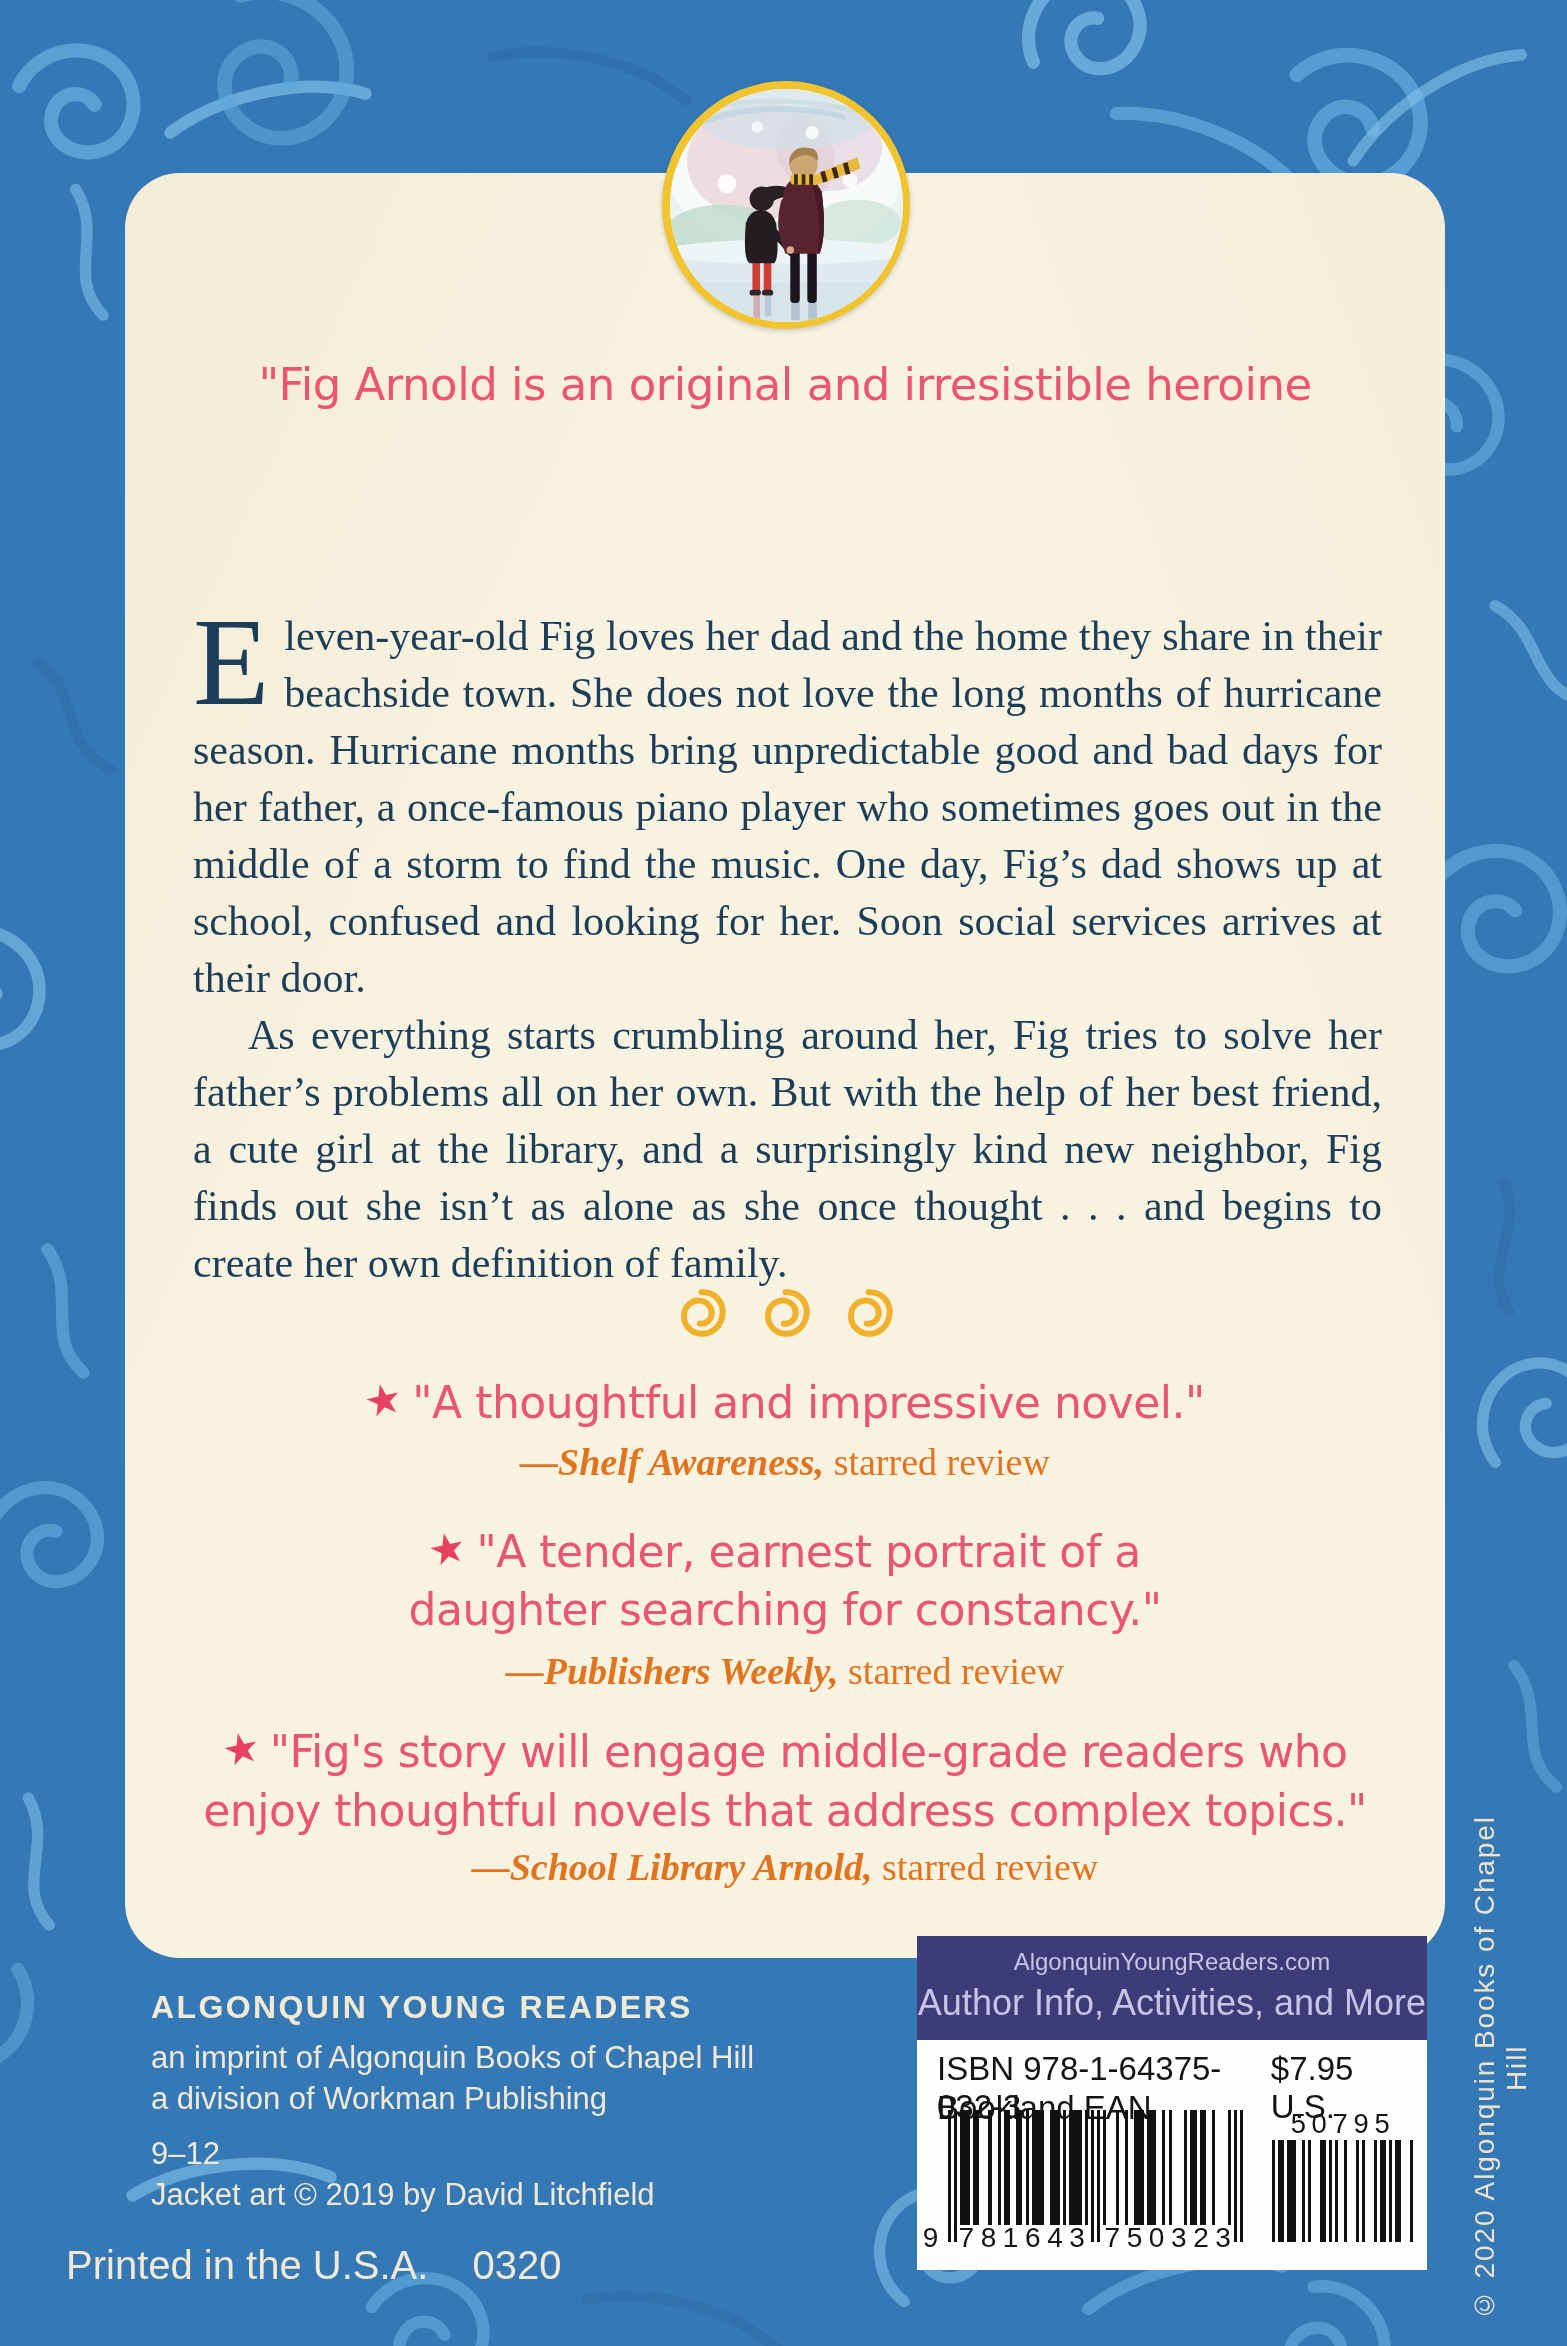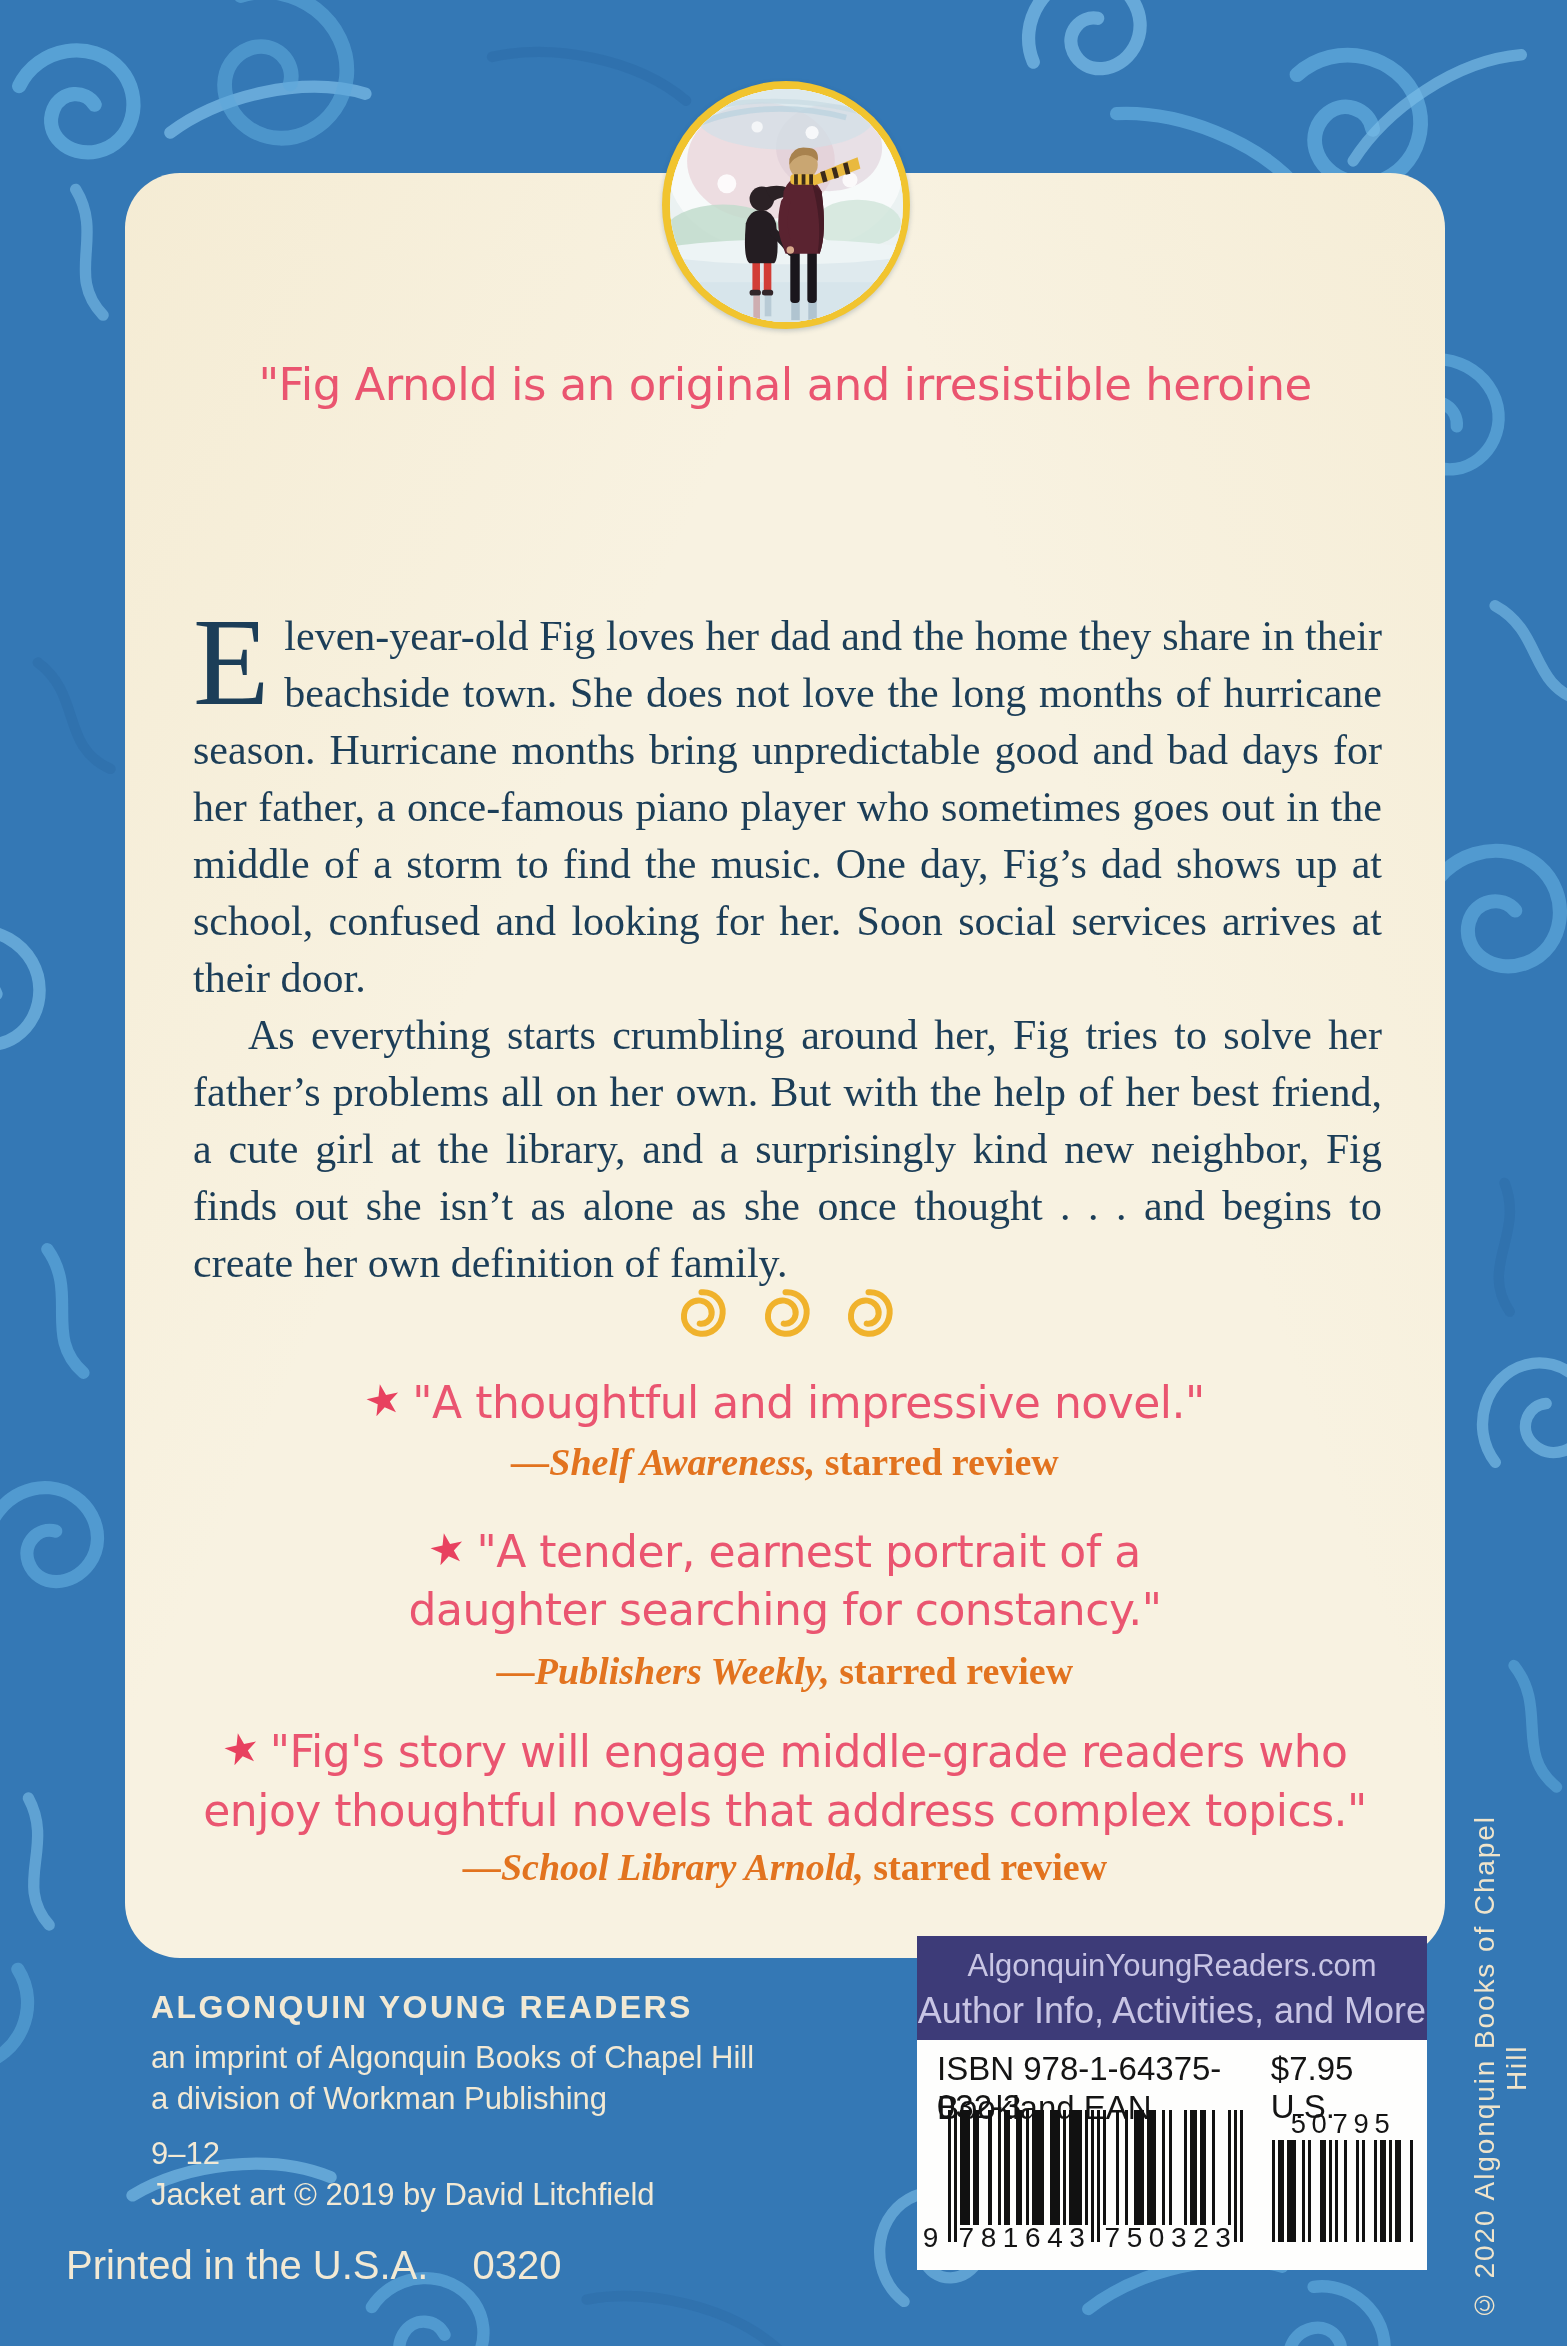--- a/index.html
+++ b/index.html
@@ -46,36 +46,36 @@
   .indent { text-indent:55px; }
 
   
   .spirals { position:absolute; left:125px; top:1285px; width:1320px; display:flex; justify-content:center; gap:26.5px; }
 
   
   .rev-line { font-size:44px; color:#EA5570; }
   .star { color:#E8415F; font-size:42px; display:inline-block; transform:rotate(-12deg) translateY(-3.8px); margin-right:9.5px; letter-spacing:0; }
   .rev-attr { font-family:"Liberation Serif", serif; font-size:38px; color:#E2731F; letter-spacing:0; }
   .rev-attr .src { font-style:italic; font-weight:bold; }
-  .rev-attr .sfx { font-weight:bold; }
+  .rev-attr .sfx { font-weight:normal; }
 
   
   .pubblock { position:absolute; left:151px; top:1989px; color:#F2E9D4; }
   .pub-imprint { font-size:32px; font-weight:bold; letter-spacing:2.4px; margin-bottom:11.4px; }
   .pub-line { font-size:31px; font-weight:400; line-height:41px; }
   .pub-gap { height:13.2px; }
   .printedline { position:absolute; left:66px; top:2243px; color:#F2E9D4; font-size:40px; }
   .printedline .code { margin-left:44px; }
 
   
   .webbox {
     position:absolute; left:917px; top:1936px; width:510px; height:104px;
     background:#3D3B78; color:#C8C5E4; text-align:center;
   }
-  .webbox .l1 { font-size:31px; margin-top:12.3px; }
+  .webbox .l1 { font-size:24px; margin-top:12.3px; }
   .webbox .l2 { font-size:36px; margin-top:5.7px; }
 
   
   .barbox {
     position:absolute; left:917px; top:2040px; width:510px; height:230px;
     background:#FEFEFD; color:#141414;
   }
   .isbnrow { position:absolute; left:20px; right:15px; top:9.5px; display:flex; justify-content:space-between; font-size:33px; }
   .bookland { position:absolute; left:20px; top:49px; font-size:33px; }
   .ean { position:absolute; left:31px; top:70px; display:flex; align-items:flex-start; }

